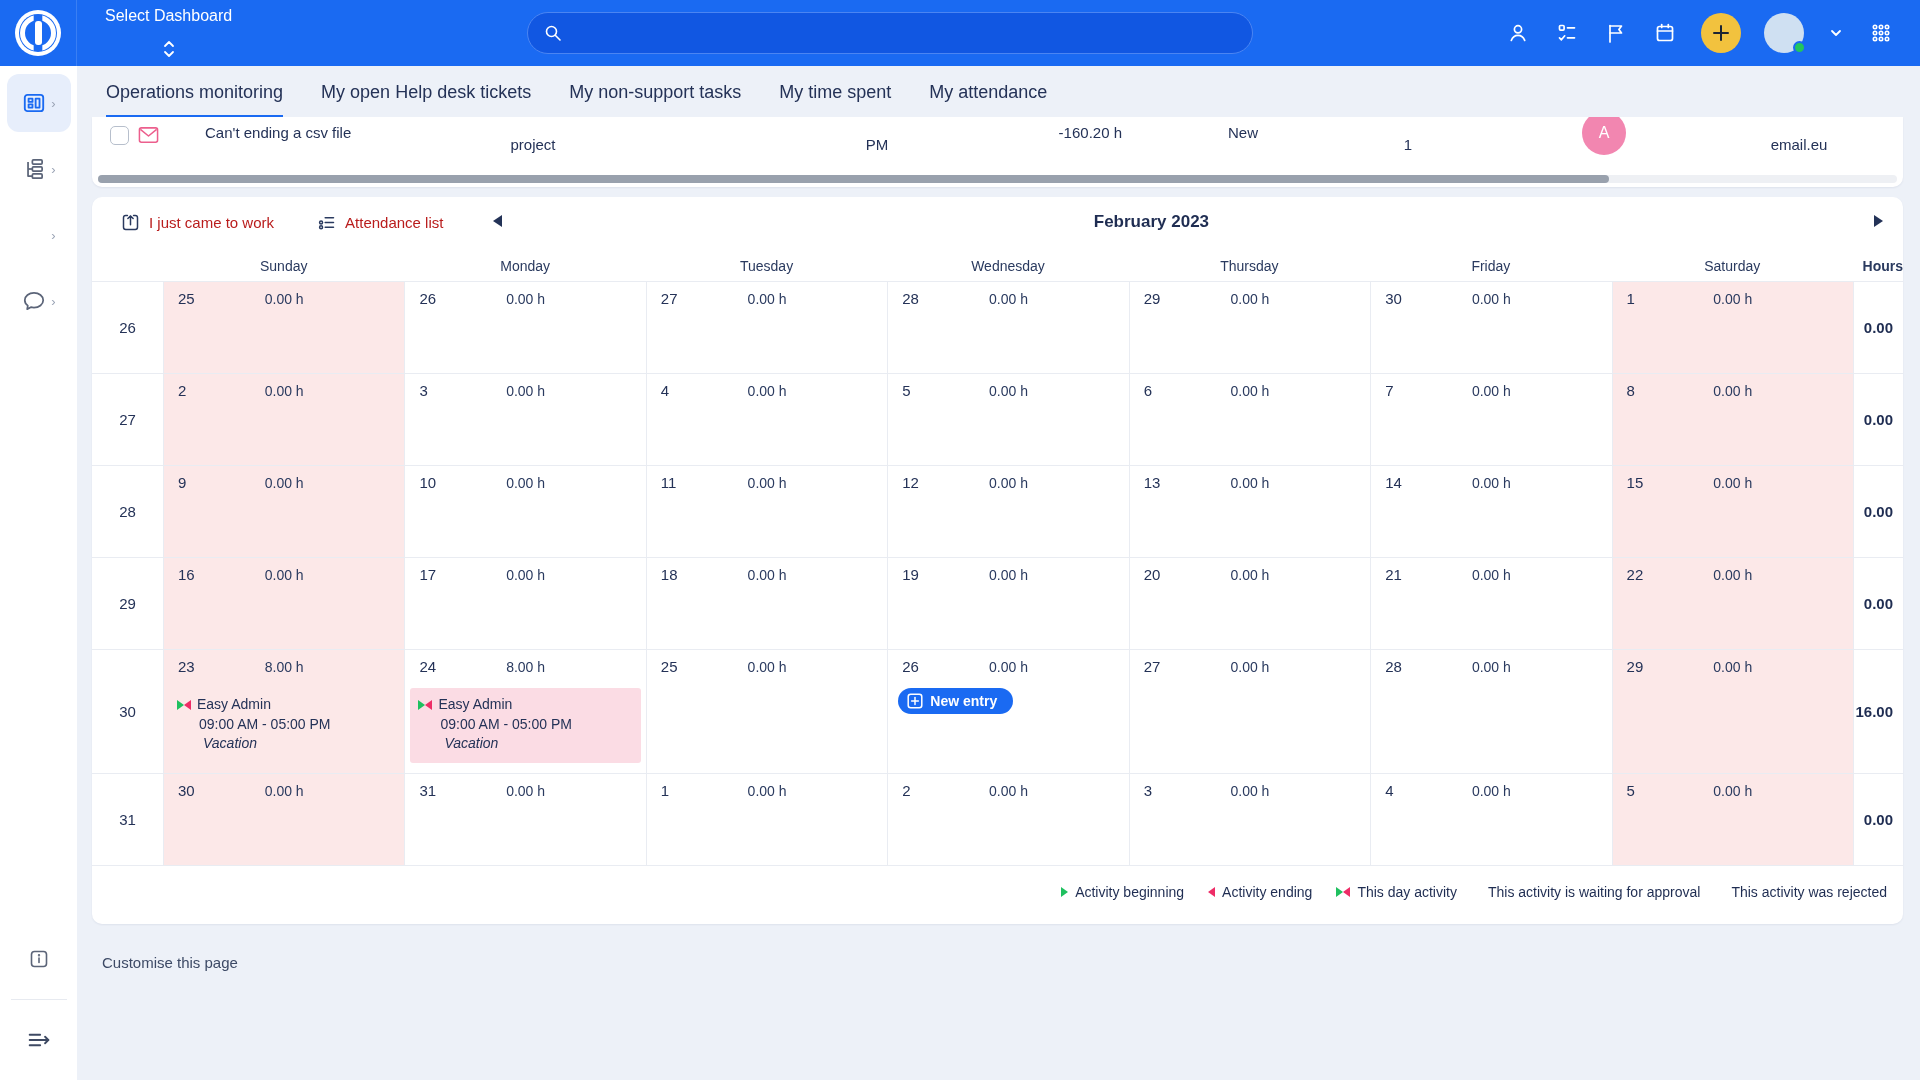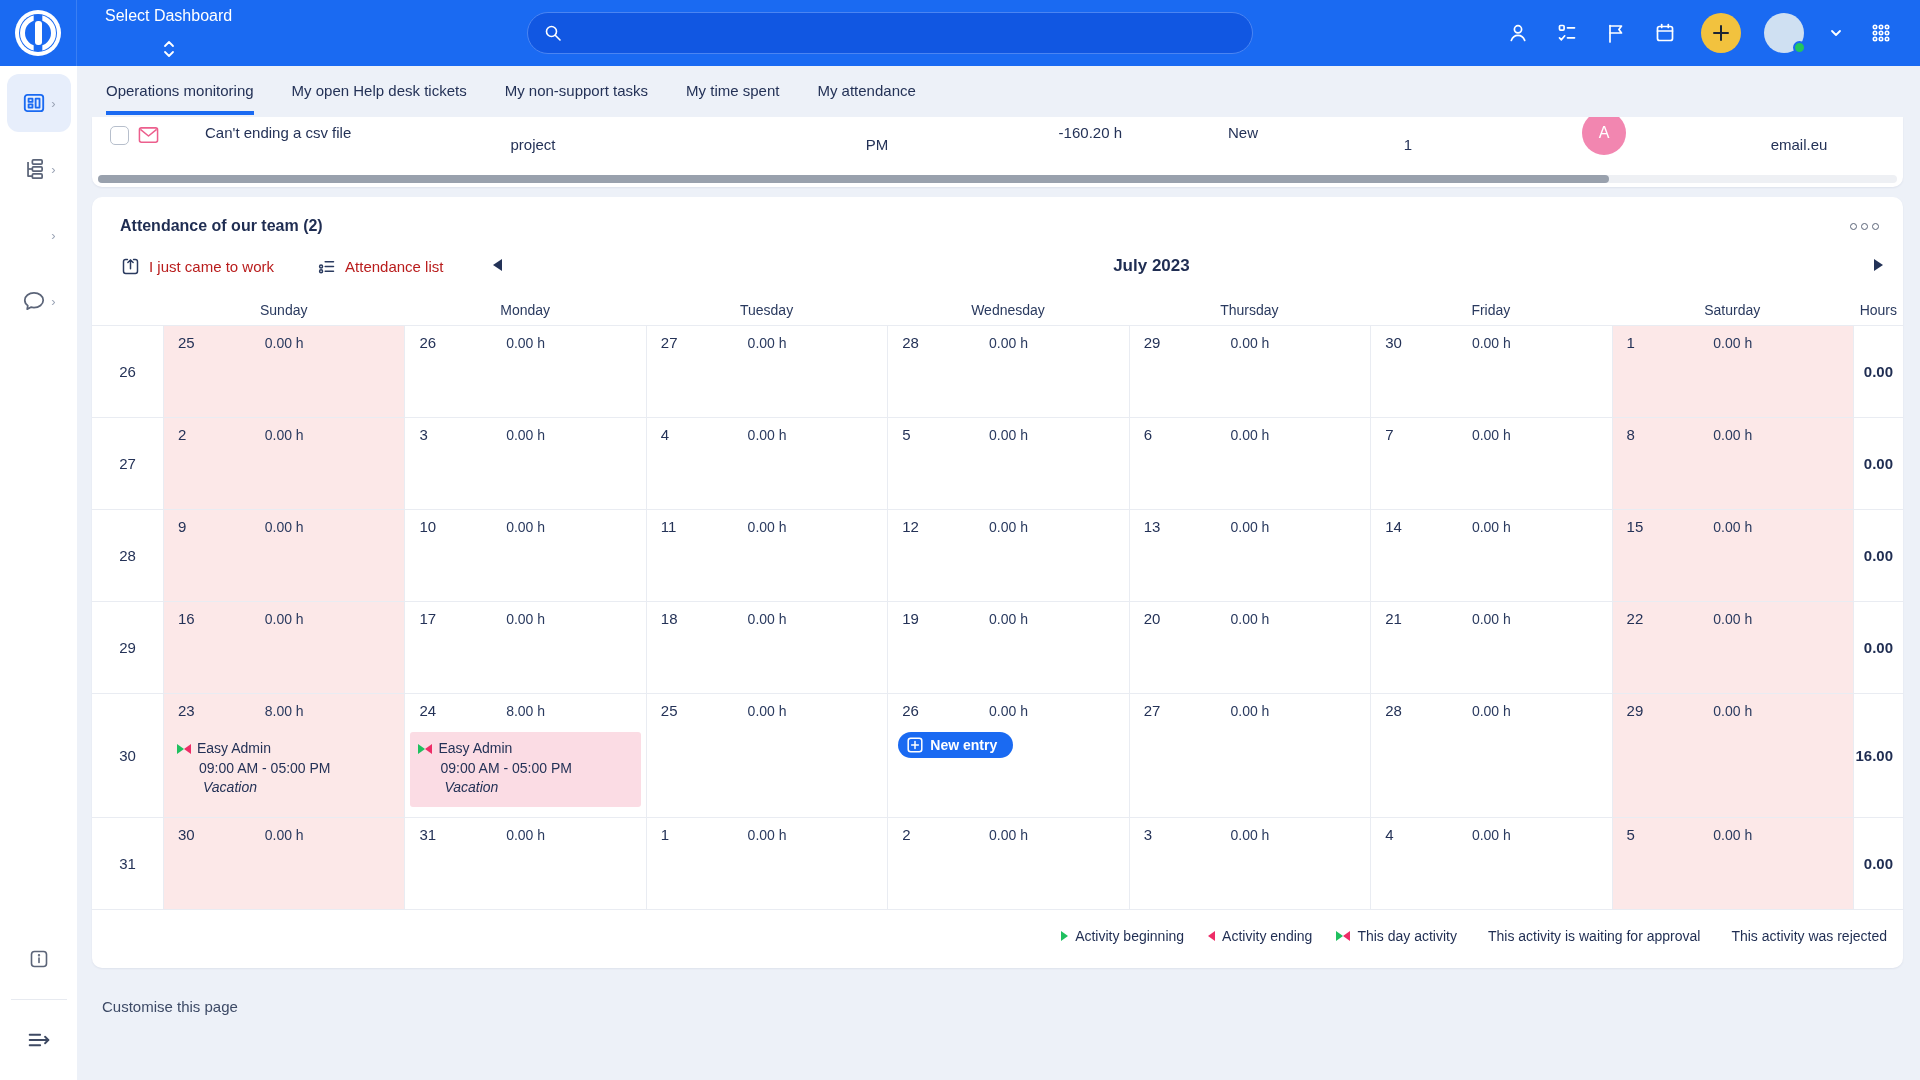--- a/index.html
+++ b/index.html
@@ -36,21 +36,21 @@
   .side-item{width:64px;height:58px;display:flex;align-items:center;justify-content:center;gap:4px;margin-top:8px;border-radius:12px;cursor:pointer;}
   .side-item.active{background:#e7eefb;}
   .side-chev{color:#9aa3b5;font-size:13px;}
   .side-bottom{margin-top:auto;display:flex;flex-direction:column;align-items:center;width:100%;}
   .side-div{width:56px;height:1px;background:#e7eaf0;margin:14px 0;}
   .side-item.plain{margin-top:0;height:52px;}
 
   
   .content{margin-left:77px;position:relative;}
   .tabs{display:flex;gap:38px;padding:16px 0 0 29px;height:51px;align-items:flex-start;}
-  .tab{font-size:15px;color:#243257;padding-bottom:12px;cursor:pointer;white-space:nowrap;}
+  .tab{font-size:18px;color:#243257;padding-bottom:12px;cursor:pointer;white-space:nowrap;}
   .tab.active{border-bottom:4px solid var(--accent,#1a6af2);font-weight:400;}
 
   .task-panel{margin:0 17px 10px 15px;height:70px;background:#fff;border-radius:0 0 10px 10px;position:relative;overflow:hidden;box-shadow:0 1px 2px rgba(25,40,80,.07);}
   .task-panel .cell{position:absolute;font-size:15px;color:#243257;white-space:nowrap;}
   .chk{position:absolute;left:18px;top:9px;width:19px;height:19px;border:1.5px solid #b7bfcc;border-radius:5px;background:#fff;cursor:pointer;}
   .mailico{position:absolute;left:46px;top:9px;}
   .t-title{left:113px;top:7px;}
   .t-project{left:441px;top:19px;width:0;display:flex;justify-content:center;}
   .t-role{left:785px;top:19px;width:0;display:flex;justify-content:center;}
   .t-spent{left:930px;top:7px;width:100px;text-align:right;color:#ee2a5f;}
@@ -75,21 +75,21 @@
   .tri{width:0;height:0;display:inline-block;}
   .tri.r{border-top:6px solid transparent;border-bottom:6px solid transparent;border-left:9px solid #233257;}
   .tri.l{border-top:6px solid transparent;border-bottom:6px solid transparent;border-right:9px solid #233257;}
   .month{position:absolute;left:58.5%;transform:translateX(-50%);font-size:17px;font-weight:700;color:#1f2d52;}
 
   
   .cal{margin:4px 0 0 0;}
   .cal-row,.cal-hrow{display:grid;grid-template-columns:71px repeat(7,1fr) 50px;}
   .cal-hrow{height:30px;align-items:center;}
   .cal-hcell{text-align:center;font-size:14px;color:#2a3a5f;}
-  .cal-hcell.hours{text-align:right;padding-right:6px;font-weight:400;}
+  .cal-hcell.hours{text-align:right;font-weight:700;}
   .cal-row{border-top:1px solid #e9ecf2;min-height:92px;}
   .cal-body{border-bottom:1px solid #e9ecf2;}
   .cal-week{display:flex;align-items:center;justify-content:center;font-size:15px;color:#243257;}
   .day{position:relative;border-left:1px solid #e9ecf2;padding:0 0 10px 0;cursor:pointer;}
   .day.weekend{background:var(--pinkbg,#fce8e8);}
   .daynum{position:absolute;top:8px;left:14px;font-size:15px;color:#243257;}
   .dayhrs{position:absolute;top:9px;left:50%;transform:translateX(-50%);font-size:14px;color:#2a3a5f;}
   .cal-hours{display:flex;align-items:center;justify-content:flex-end;padding-right:10px;font-size:15px;font-weight:700;color:#1f2d52;border-left:1px solid #e9ecf2;}
   .entry{margin:38px 5px 0 5px;padding:7px 6px 9px 8px;font-size:14px;color:#243257;line-height:1.4;border-radius:3px;}
   .entry.tinted{background:var(--entrybg,#fbdce4);}
@@ -290,28 +290,20 @@
     <span class="cell t-count">1</span>
     <span class="t-avatar">A</span>
     <span class="cell t-email">email.eu</span>
     <div class="hscroll-track">
       <div class="hscroll-thumb"></div>
     </div>
   </section>
 
   
   <section class="att-panel">
-    <div class="att-head">
-      <span class="att-title">Attendance of our team (2)</span>
-      <span class="dots3">
-          <i></i>
-          <i></i>
-          <i></i>
-        </span>
-    </div>
 
     <div class="att-toolbar">
       <span class="tool-btn">
         <span>
           <svg width="21" height="21" viewBox="0 0 24 24" fill="none" stroke="#2a3a5f" stroke-width="1.7" stroke-linecap="round" stroke-linejoin="round">
               <path d="M8.5 4H6.5A2.5 2.5 0 0 0 4 6.5v11A2.5 2.5 0 0 0 6.5 20h11a2.5 2.5 0 0 0 2.5-2.5v-11A2.5 2.5 0 0 0 17.5 4h-2"></path>
               <path d="M12 14.5V4.8"></path>
               <path d="M9 7.5l3-3 3 3"></path>
             </svg>
         </span>
@@ -323,21 +315,21 @@
               <path d="M10.5 6.5H20"></path>
               <path d="M10.5 12H20"></path>
               <path d="M10.5 17.5H20"></path>
               <circle cx="5.8" cy="12" r="1.7"></circle>
               <circle cx="5.8" cy="17.5" r="1.7"></circle>
             </svg>
         </span>
         <span>Attendance list</span>
       </span>
       <span class="nav-prev"><span class="tri l"></span></span>
-      <span class="month">July 2023</span>
+      <span class="month">February 2023</span>
       <span class="nav-next"><span class="tri r"></span></span>
     </div>
 
     <div class="cal">
       <div class="cal-hrow" id="cal-head">
           <div class="cal-hcell"></div>
           <div class="cal-hcell">Sunday</div>
           <div class="cal-hcell">Monday</div>
           <div class="cal-hcell">Tuesday</div>
           <div class="cal-hcell">Wednesday</div>

